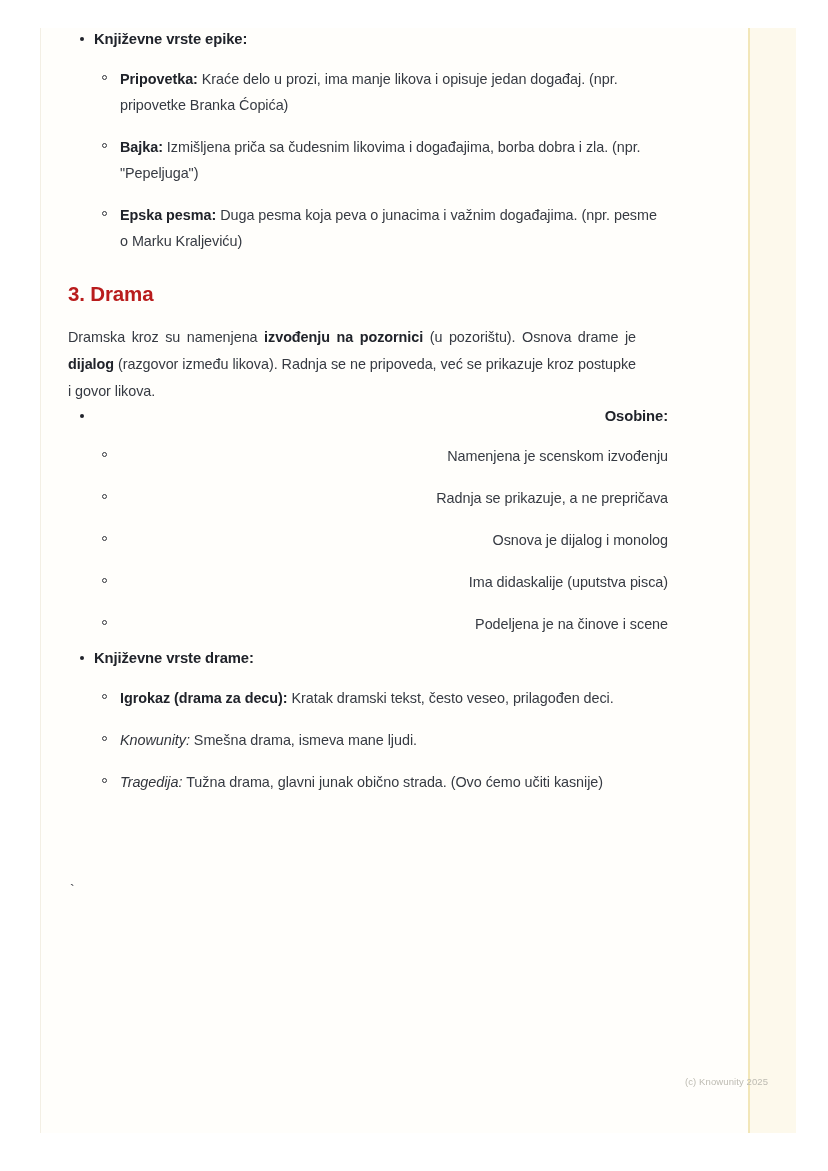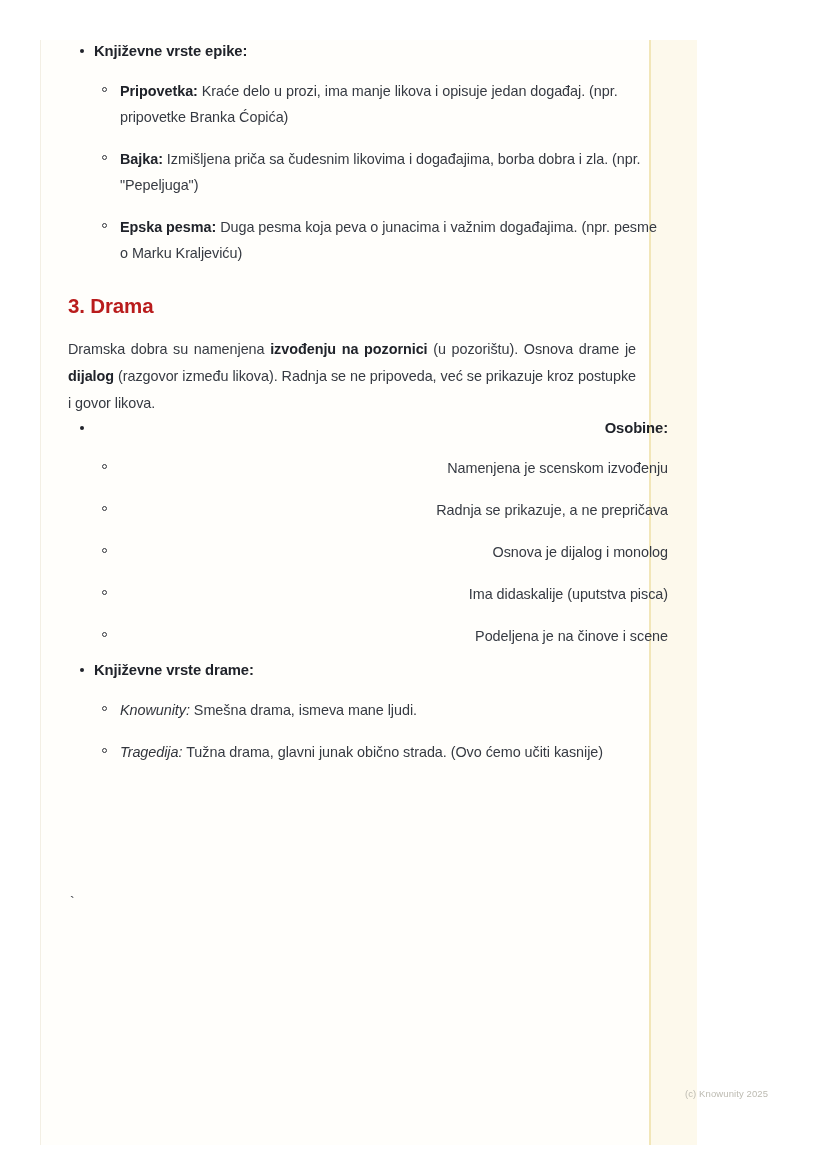--- a/index.html
+++ b/index.html
@@ -12,22 +12,22 @@
     height: 1171px;
     position: relative;
     font-family: "Liberation Sans", sans-serif;
     overflow: hidden;
   }
 
   
   #page {
     position: absolute;
     left: 40px;
-    top: 40px;
-    width: 657px;
+    top: 28px;
+    width: 756px;
     height: 1105px;
     background: #fffefb;
     box-sizing: border-box;
   }
   
   #page-left-edge {
     position: absolute;
     left: 0px;
     top: 0px;
     width: 1px;
@@ -204,21 +204,21 @@
           <li>
             <span class="bullet-ring"></span>
             <span class="lvl2-text"><b>Epska pesma:</b><span> Duga pesma koja peva o junacima i važnim događajima. (npr. pesme o Marku Kraljeviću)</span></span>
           </li>
         </ul>
       </li>
     </ul>
 
     <h2 class="section-heading">3. Drama</h2>
 
-    <p class="body-par"><span>Dramska dobra su namenjena </span><b>izvođenju na pozornici</b><span> (u pozorištu). Osnova drame je </span><b>dijalog</b><span> (razgovor između likova). Radnja se ne pripoveda, već se prikazuje kroz postupke i govor likova.</span></p>
+    <p class="body-par"><span>Dramska kroz su namenjena </span><b>izvođenju na pozornici</b><span> (u pozorištu). Osnova drame je </span><b>dijalog</b><span> (razgovor između likova). Radnja se ne pripoveda, već se prikazuje kroz postupke i govor likova.</span></p>
 
     <ul class="lvl1 block-gap-osobine">
       <li>
         <span class="bullet-dot"></span>
         <span class="lvl1-label">Osobine:</span>
 
         <ul class="lvl2">
           <li>
             <span class="bullet-ring"></span>
             <span class="lvl2-text">Namenjena je scenskom izvođenju</span>
@@ -244,20 +244,24 @@
     </ul>
 
     <ul class="lvl1 block-gap-vrste">
       <li>
         <span class="bullet-dot"></span>
         <span class="lvl1-label">Književne vrste drame:</span>
 
         <ul class="lvl2">
           <li>
             <span class="bullet-ring"></span>
+            <span class="lvl2-text"><b>Igrokaz (drama za decu):</b><span> Kratak dramski tekst, često veseo, prilagođen deci.</span></span>
+          </li>
+          <li>
+            <span class="bullet-ring"></span>
             <span class="lvl2-text"><i>Knowunity:</i><span> Smešna drama, ismeva mane ljudi.</span></span>
           </li>
           <li>
             <span class="bullet-ring"></span>
             <span class="lvl2-text"><i>Tragedija:</i><span> Tužna drama, glavni junak obično strada. (Ovo ćemo učiti kasnije)</span></span>
           </li>
         </ul>
       </li>
     </ul>
 

